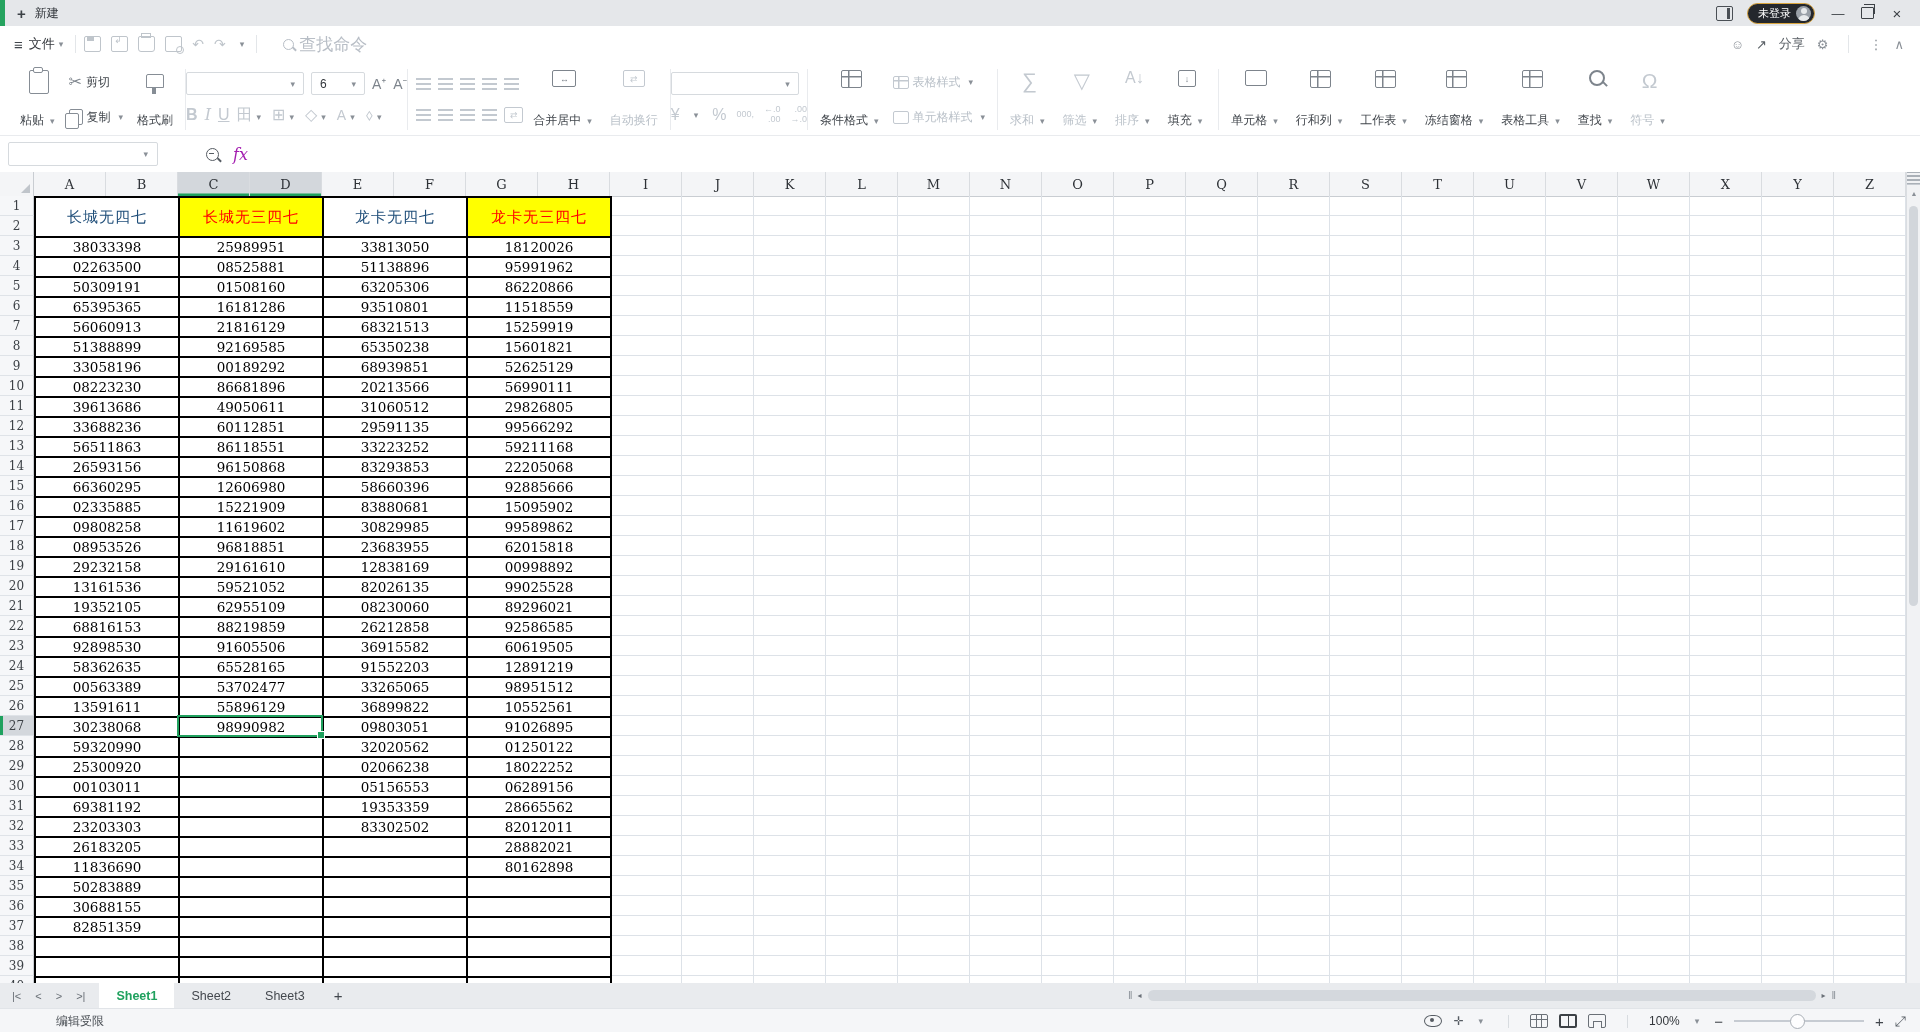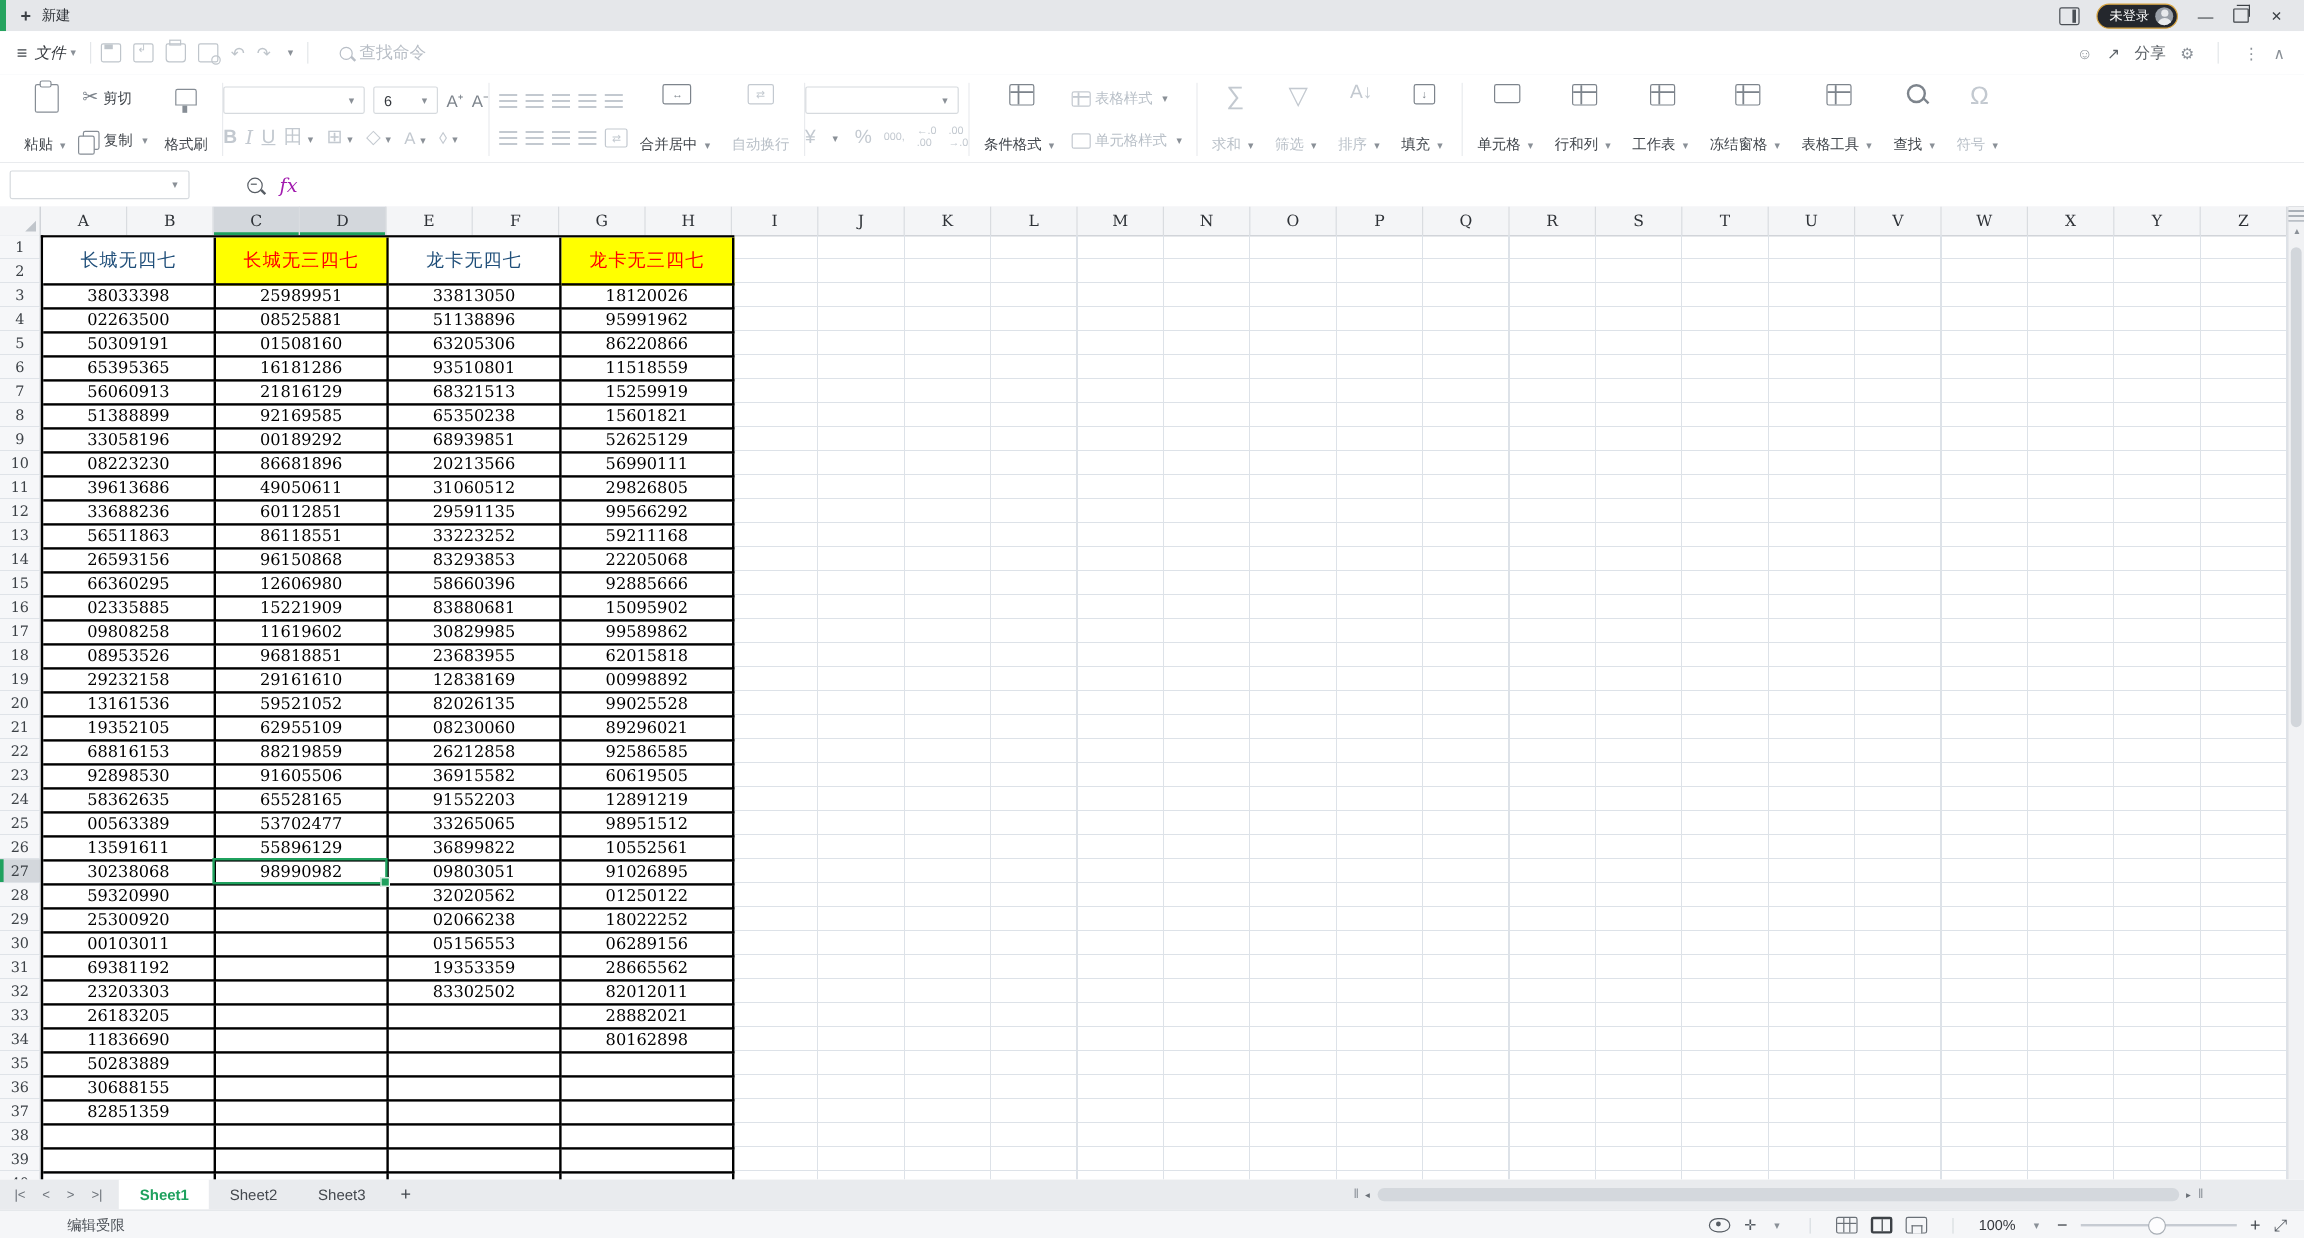--- a/index.html
+++ b/index.html
@@ -17,35 +17,35 @@
   .account-pill span{color:#fff;font-size:11px;}
   .avatar{width:15px;height:15px;border-radius:50%;background:#9aa0a8;position:relative;overflow:hidden;}
   .avatar::before{content:"";position:absolute;left:4.5px;top:2.5px;width:6px;height:6px;border-radius:50%;background:#e8eaec;}
   .avatar::after{content:"";position:absolute;left:1.5px;top:9px;width:12px;height:7px;border-radius:6px 6px 0 0;background:#e8eaec;}
   .winbtn{font-size:13px;color:#3c4146;width:18px;text-align:center;}
   .maxi{width:11px;height:10px;border:1.5px solid #3c4146;border-radius:1px;position:relative;background:#e5e7ea;}
   .maxi::before{content:"";position:absolute;left:2px;top:-4px;width:10px;height:9px;border:1.5px solid #3c4146;border-left:none;border-bottom:none;}
   
   .menubar{position:absolute;top:26px;left:0;right:0;height:36px;background:#fff;display:flex;align-items:center;border-bottom:1px solid #eceef0;}
   .burger{font-size:15px;color:#41464c;margin:0 6px 0 14px;}
-  .filelbl{font-size:13px;color:#33373c;font-style:italic;}
+  .filelbl{font-size:13px;color:#33373c;}
   .caret{font-size:9px;color:#8a9097;margin:0 4px;}
   .vline{width:1px;height:18px;background:#e3e6e9;margin:0 8px;}
   .qicons{display:flex;align-items:center;gap:10px;color:#bfc5cb;}
   .qbox{width:15px;height:14px;border:1.5px solid #bfc5cb;border-radius:2px;position:relative;}
   .qbox.save::after{content:"";position:absolute;left:2px;top:0;width:7px;height:4px;background:#bfc5cb;}
   .qbox.out::after{content:"↲";position:absolute;left:2px;top:-2px;font-size:9px;}
   .qbox.print{border-radius:2px 2px 3px 3px;}
   .qbox.print::after{content:"";position:absolute;left:2px;top:-4px;width:8px;height:3px;border:1.5px solid #bfc5cb;}
   .qbox.prev::after{content:"";position:absolute;right:-3px;bottom:-3px;width:6px;height:6px;border:1.5px solid #bfc5cb;border-radius:50%;}
   .uglyph{font-size:14px;color:#bfc5cb;line-height:1;}
   .menutabs{display:flex;align-items:center;gap:4px;margin-left:16px;}
   .mtab{font-size:13.5px;color:#33373c;padding:4px 13px;border-radius:14px;white-space:nowrap;}
   .mtab.active{background:#27a35f;color:#fff;}
-  .cmdsearch{display:flex;align-items:center;gap:5px;margin-left:18px;color:#b8bec6;font-size:14px;}
+  .cmdsearch{display:flex;align-items:center;gap:5px;margin-left:18px;color:#b8bec6;font-size:17px;}
   .mag{width:9px;height:9px;border:1.5px solid #b8bec6;border-radius:50%;position:relative;display:inline-block;}
   .mag::after{content:"";position:absolute;width:5px;height:1.5px;background:#b8bec6;right:-4px;bottom:-1px;transform:rotate(45deg);}
   .mb-right{margin-left:auto;display:flex;align-items:center;gap:12px;padding-right:16px;color:#5a6066;font-size:13px;}
   
   .ribbon{position:absolute;top:62px;left:0;right:0;height:74px;background:#fff;border-bottom:1px solid #e9ebee;display:flex;align-items:stretch;padding:5px 8px 3px 8px;box-sizing:border-box;}
   .rgroup{display:flex;align-items:stretch;gap:6px;padding:0 8px;}
   .rsep{width:1px;background:#e9ebee;margin:2px 0;}
   .bigbtn{display:flex;flex-direction:column;align-items:center;justify-content:space-between;padding:3px 4px;font-size:12px;color:#41464c;white-space:nowrap;}
   .bigbtn .lbl{display:flex;align-items:center;gap:2px;}
   .bigbtn.dis{color:#b9c0c8;}
@@ -67,21 +67,21 @@
   .combo .val{margin-right:auto;padding-left:4px;color:#33373c;}
   .linesic{width:15px;height:12px;background:repeating-linear-gradient(to bottom,#c3c9d0 0 1.6px,transparent 1.6px 5px);}
   .boxic{width:17px;height:14px;border:1.5px solid #c3c9d0;border-radius:2px;position:relative;color:#c3c9d0;font-size:9px;display:flex;align-items:center;justify-content:center;}
   .boxic.dark{border-color:#7d848c;color:#7d848c;}
   .tableic{width:19px;height:16px;border:1.6px solid #7d848c;border-radius:2px;background:
       linear-gradient(#7d848c,#7d848c) 0 33%/100% 1.5px no-repeat,
       linear-gradient(#7d848c,#7d848c) 33% 0/1.5px 100% no-repeat;}
   .tableic.dis{border-color:#c3c9d0;background:
       linear-gradient(#c3c9d0,#c3c9d0) 0 33%/100% 1.5px no-repeat,
       linear-gradient(#c3c9d0,#c3c9d0) 33% 0/1.5px 100% no-repeat;}
-  .tinytxt{font-size:9px;line-height:1.1;white-space:pre-line;text-align:left;color:#c3c9d0;}
+  .tinytxt{font-size:9px;line-height:1.1;white-space:pre-line;text-align:right;color:#c3c9d0;}
   .magd{width:12px;height:12px;border:2px solid #7d848c;border-radius:50%;position:relative;display:inline-block;}
   .magd::after{content:"";position:absolute;width:6px;height:2px;background:#7d848c;right:-5px;bottom:-1px;transform:rotate(45deg);}
   
   .formulabar{position:absolute;top:136px;left:0;right:0;height:36px;background:#fff;display:flex;align-items:center;border-bottom:1px solid #dfe3e7;}
   .namebox{width:150px;height:24px;border:1px solid #d6dade;border-radius:2px;margin-left:8px;display:flex;align-items:center;justify-content:flex-end;padding-right:5px;color:#8a9097;font-size:9px;box-sizing:border-box;}
   .fxzone{display:flex;align-items:center;gap:14px;margin-left:48px;}
   .zoomout-mag{width:11px;height:11px;border:1.6px solid #565c63;border-radius:50%;position:relative;}
   .zoomout-mag::before{content:"";position:absolute;left:2px;top:4px;width:5px;height:1.5px;background:#565c63;}
   .zoomout-mag::after{content:"";position:absolute;width:5px;height:1.5px;background:#565c63;right:-4px;bottom:-1px;transform:rotate(45deg);}
   .fx{font-family:"DejaVu Serif",serif;font-style:italic;font-size:16px;color:#a21caf;}

